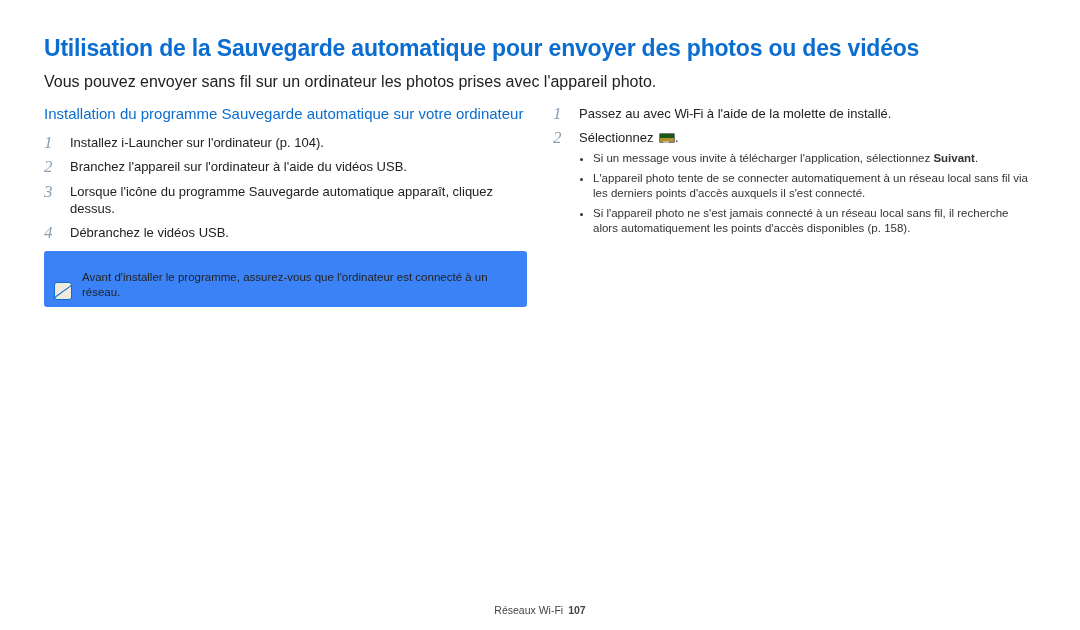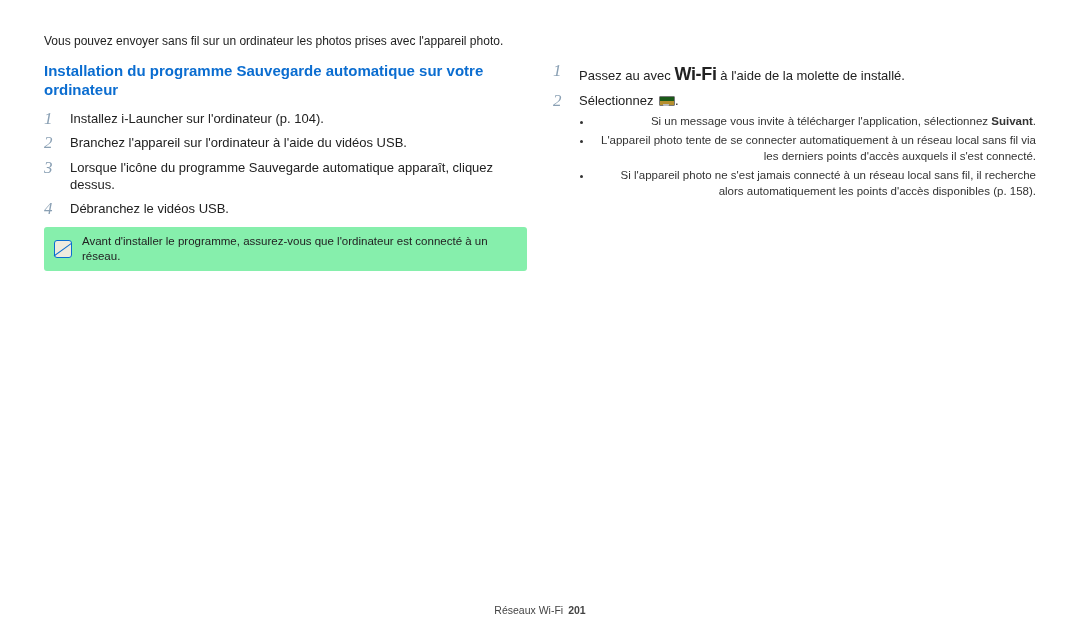--- a/index.html
+++ b/index.html
@@ -20,35 +20,35 @@
   }
   .title {
     color: #0b6dd0;
     font-size: 23px;
     font-weight: 700;
     line-height: 1.25;
     margin-bottom: 10px;
     letter-spacing: -0.2px;
   }
   .intro {
-    font-size: 12px;
+    font-size: 16px;
     color: #222;
     margin-bottom: 14px;
   }
   .columns {
     display: flex;
     gap: 26px;
   }
   .col {
     flex: 1 1 0;
   }
   .section-h {
     color: #0b6dd0;
     font-size: 15px;
-    font-weight: 700;
+    font-weight: 400;
     line-height: 1.25;
     margin-bottom: 10px;
     letter-spacing: 0;
   }
   .steps {
     font-size: 13px;
     color: #222;
   }
   .step {
     display: flex;
@@ -69,32 +69,31 @@
   }
   .step-body {
     flex: 1;
   }
   ul.sub {
     margin: 4px 0 8px 0;
     padding-left: 14px;
     font-size: 11.5px;
     color: #333;
     line-height: 1.35;
-    text-align: right;
   }
   ul.sub li {
     margin-bottom: 4px;
   }
   .notebox {
-    background: #86efac;
+    background: #3b82f6;
     border-radius: 3px;
-    padding: 7px 10px 7px 10px;
+    padding: 19px 10px 7px 10px;
     display: flex;
     gap: 10px;
-    align-items: center;
+    align-items: flex-end;
     margin-top: 8px;
     font-size: 11.5px;
     line-height: 1.3;
   }
   .note-icon {
     flex: 0 0 18px;
     width: 18px;
     height: 18px;
     border: 1.4px solid #0b6dd0;
     border-radius: 3px;
@@ -107,23 +106,23 @@
     content: "";
     position: absolute;
     left: -3px;
     top: 8px;
     width: 22px;
     height: 1.4px;
     background: #0b6dd0;
     transform: rotate(-36deg);
   }
   .wifi-label {
-    font-weight: 700;
+    font-weight: 400;
     font-family: Arial, sans-serif;
-    font-size: 18px;
+    font-size: 13px;
     letter-spacing: -0.3px;
   }
   .pc-icon {
     display: inline-block;
     width: 14px;
     height: 10px;
     vertical-align: -1px;
     position: relative;
     margin: 0 2px;
   }
@@ -158,20 +157,21 @@
   .footer .pn {
     font-weight: 700;
     margin-left: 5px;
   }
 </style>
 </head>
 <body>
 
 <div class="page">
 
+  <div class="title">Utilisation de la Sauvegarde automatique pour envoyer des photos ou des vidéos</div>
   <div class="intro">Vous pouvez envoyer sans fil sur un ordinateur les photos prises avec l'appareil photo.</div>
 
   <div class="columns">
 
     <div class="col">
       <div class="section-h">Installation du programme Sauvegarde automatique sur votre ordinateur</div>
 
       <div class="steps">
         <div class="step">
           <div class="step-num">1</div>
@@ -220,15 +220,15 @@
               <li>Si l'appareil photo ne s'est jamais connecté à un réseau local sans fil, il recherche alors automatiquement les points d'accès disponibles (p. 158).</li>
             </ul>
           </div>
         </div>
       </div>
     </div>
 
   </div>
 
   <div class="footer">
-    <span>Réseaux Wi-Fi</span><span class="pn">201</span>
+    <span>Réseaux Wi-Fi</span><span class="pn">107</span>
   </div>
 </div>
 
 </body></html>

